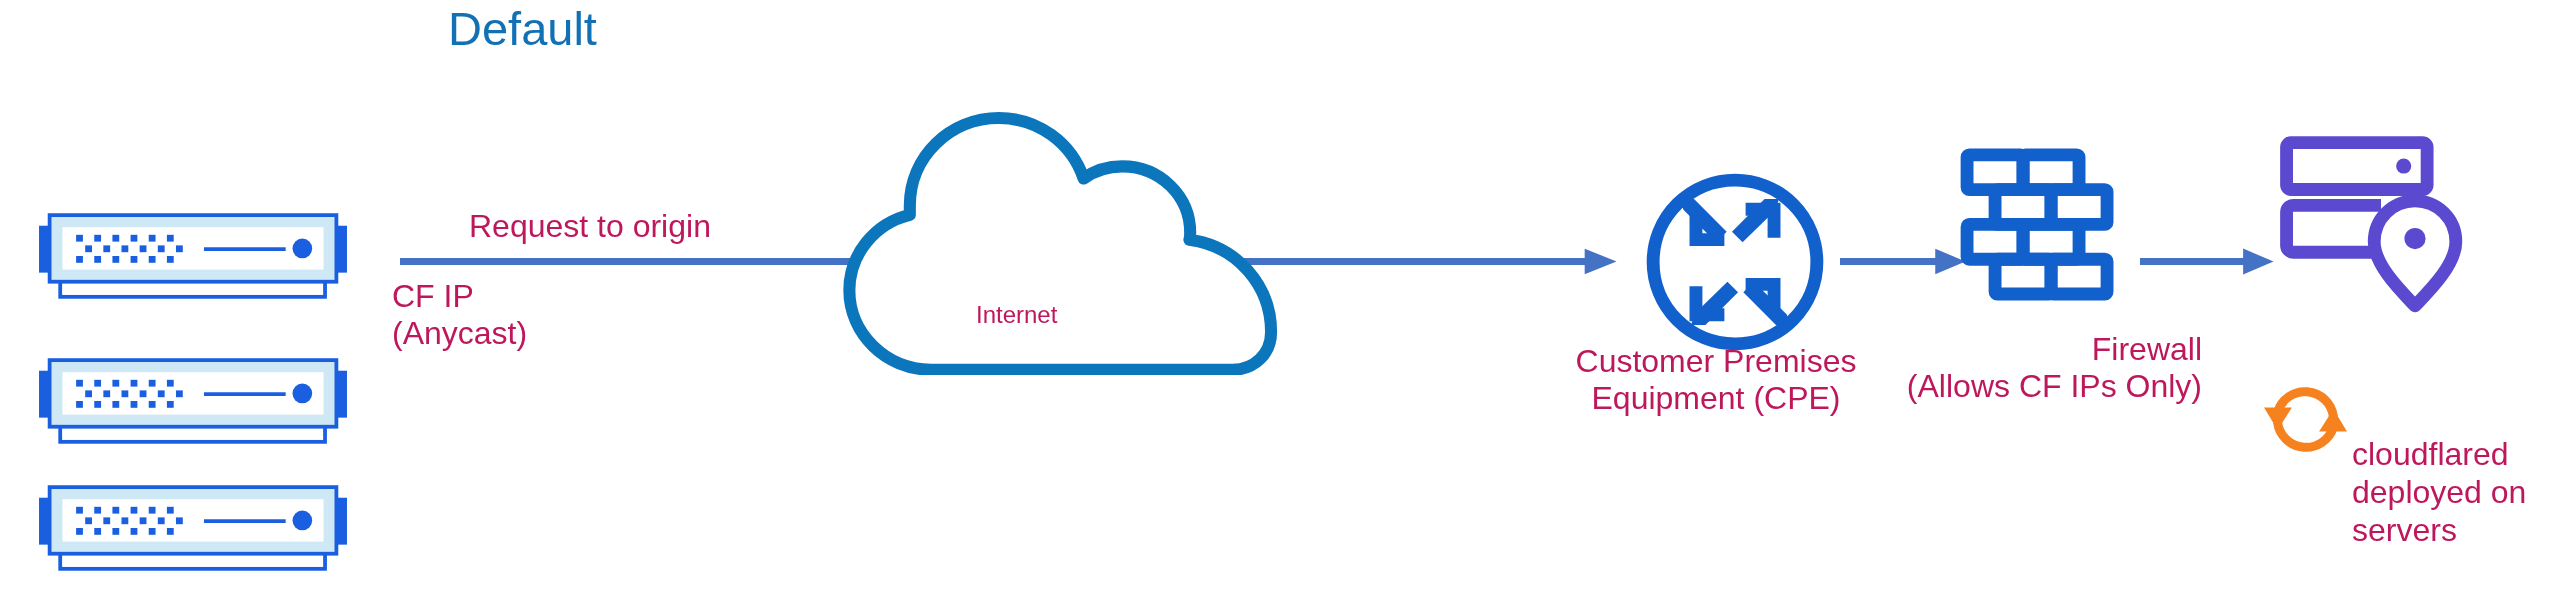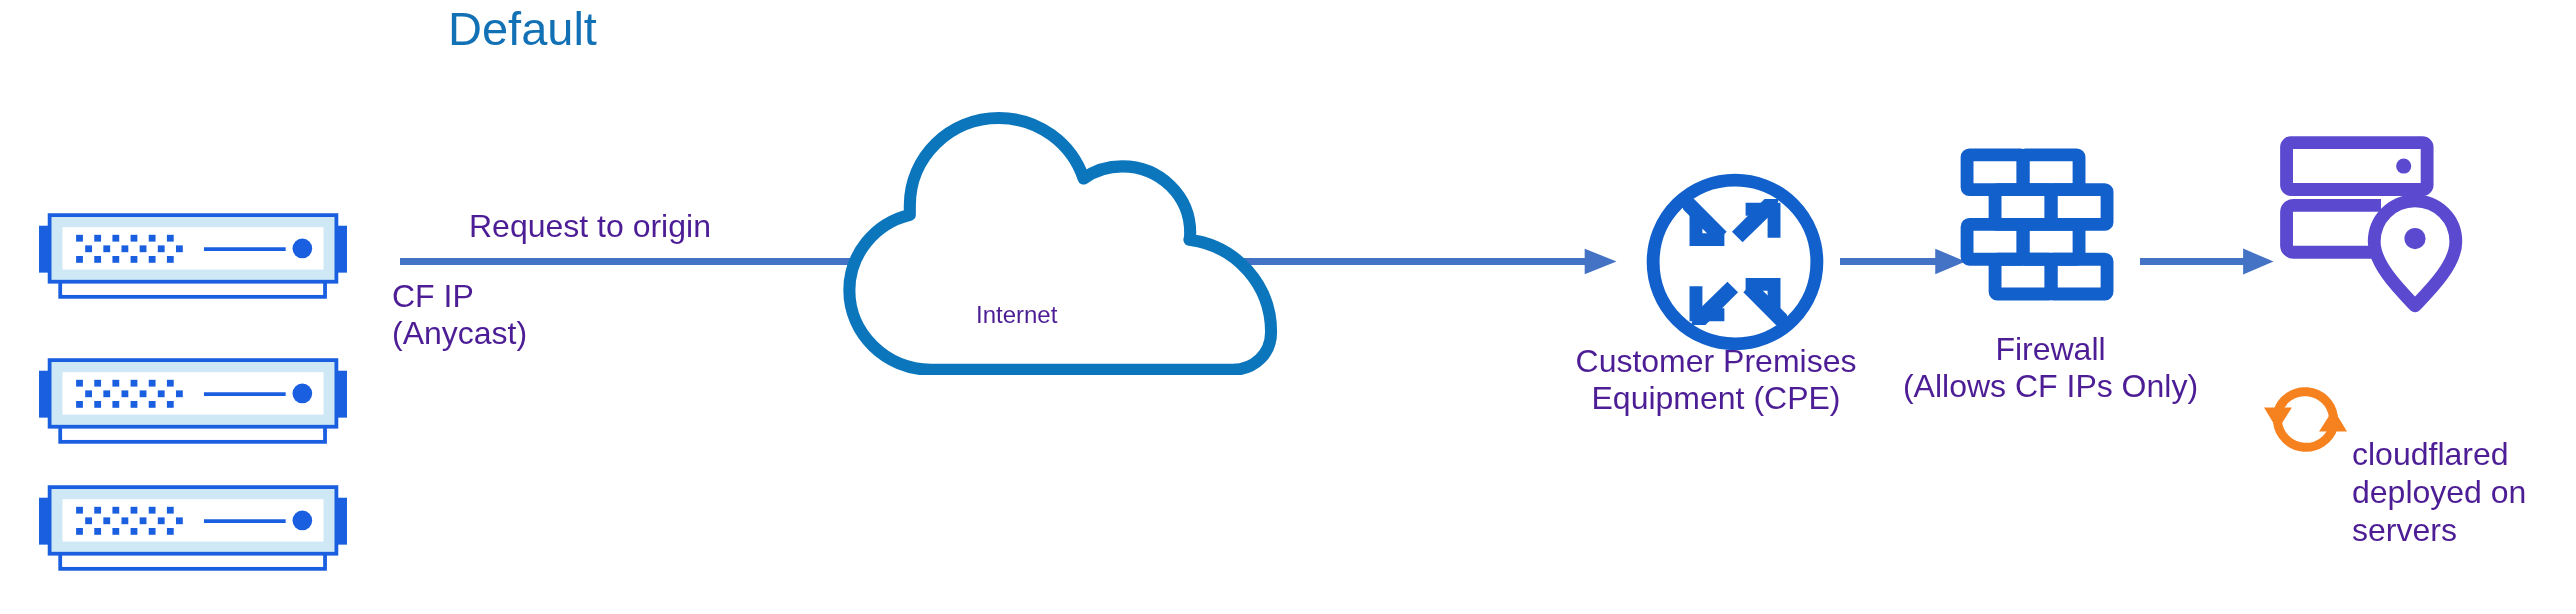--- a/index.html
+++ b/index.html
@@ -23,26 +23,26 @@
   #server-3{left:36px;top:484px;}
   .server svg{display:block;}
 
   
   #main-arrow{left:400px;top:244px;width:1218px;height:35px;}
   .arrow svg{display:block;}
   #arrow-cpe-fw{left:1840px;top:244px;width:127px;height:35px;}
   #arrow-fw-origin{left:2140px;top:244px;width:135px;height:35px;}
 
   
-  .lbl{color:#4c1d95;font-size:32px;line-height:1.16;white-space:pre;}
+  .lbl{color:#be185d;font-size:32px;line-height:1.16;white-space:pre;}
   #label-request{left:469px;top:208px;}
   #label-cfip{left:392px;top:278px;}
   #label-internet{left:976px;top:301px;font-size:24px;}
   #label-cpe{left:1557px;top:335px;text-align:center;width:318px;margin-top:8px;}
-  #label-firewall{left:1899px;top:331px;text-align:center;width:303px;}
+  #label-firewall{left:1899px;top:331px;text-align:right;width:303px;}
   #label-origin{left:2269px;top:333px;}
   #label-cloudflared{left:2352px;top:388px;line-height:1.18;margin-top:48px;}
 
   
   #cloud{left:831px;top:112px;width:469px;height:263px;}
 
   
   #cpe{left:1641px;top:168px;width:188px;height:188px;}
 
   

